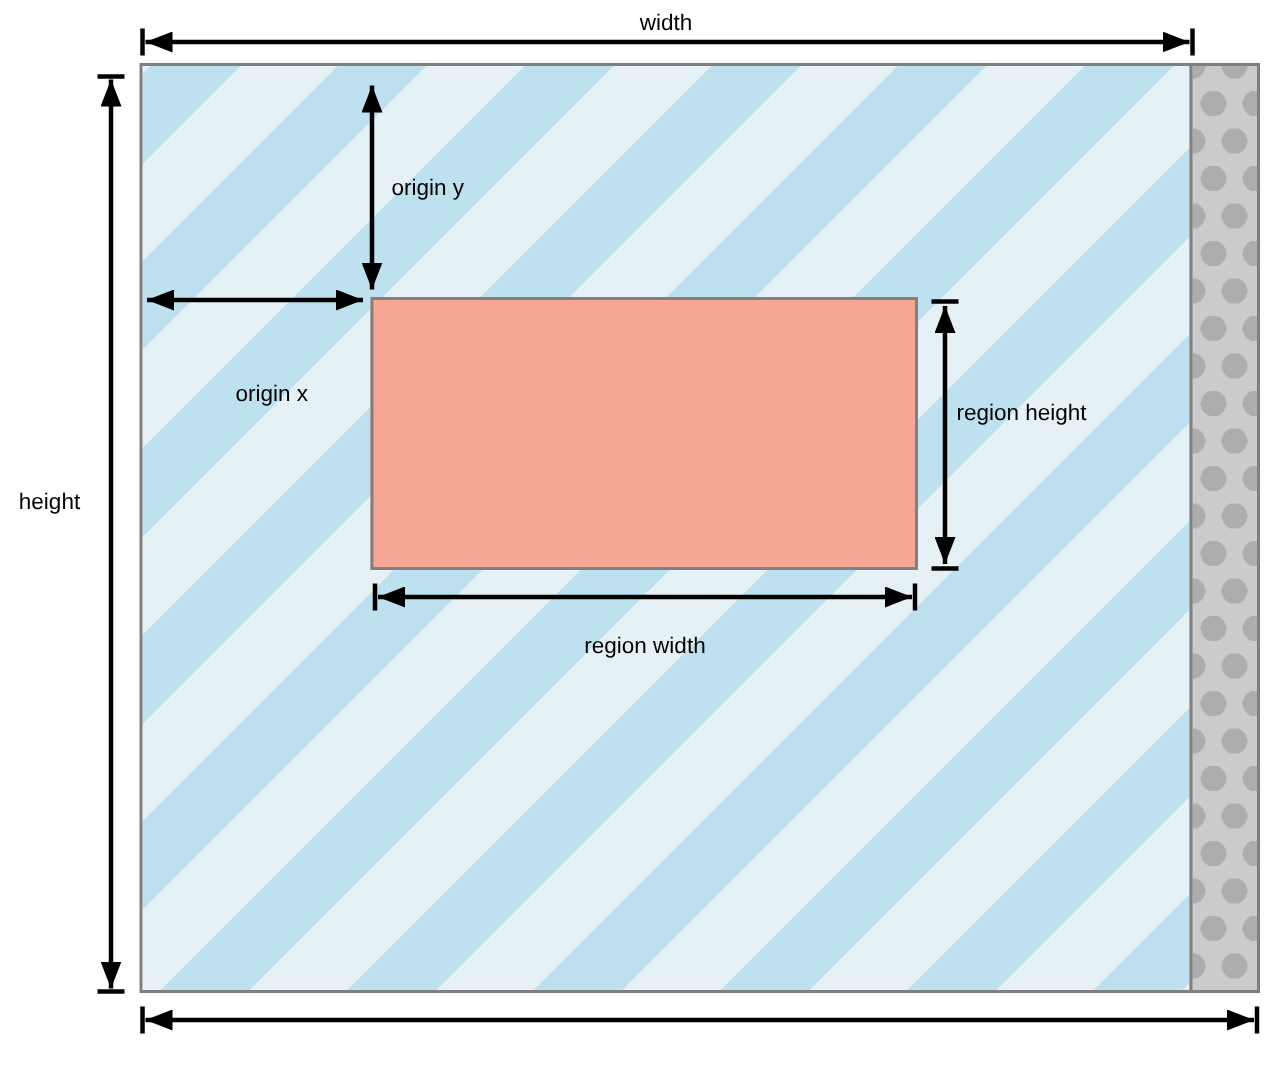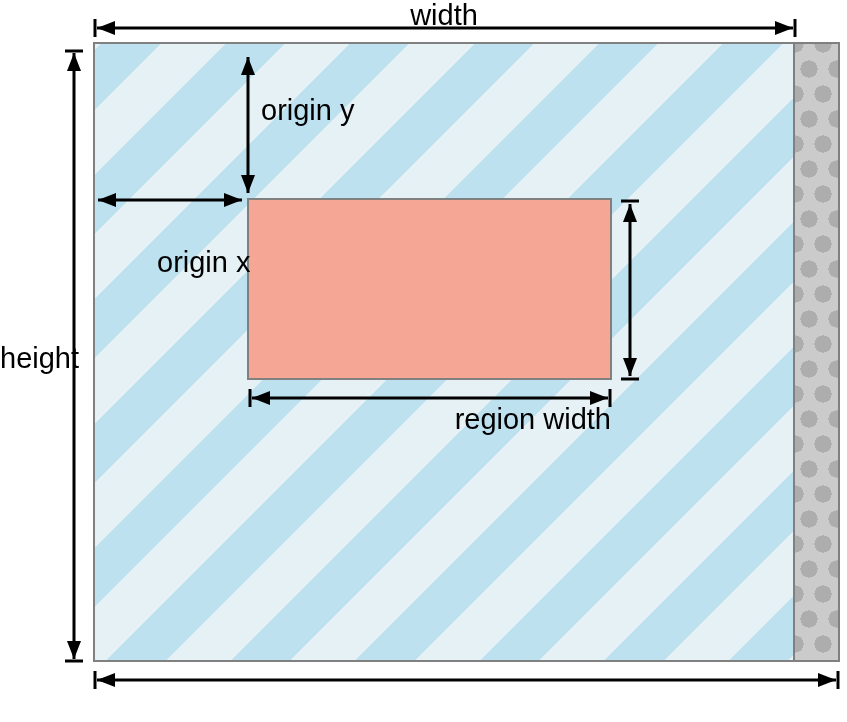--- a/index.html
+++ b/index.html
@@ -64,27 +64,27 @@
   svg.arrows line {
     stroke: #000000;
     stroke-width: 3px;
   }
   svg.arrows marker path {
     fill: #000000;
     stroke: none;
   }
   .label {
     position: absolute;
-    font-size: 29px;
+    font-size: 15px;
     line-height: 25px;
     color: #000000;
     white-space: pre-line;
   }
   .label.center { text-align: center; }
-  .label.right  { text-align: right; margin-top: 24px; }
+  .label.right  { text-align: center; }
   .label.two-line { line-height: 28px; white-space: normal; }
 </style>
 </head>
 <body>
 
 <div class="canvas">
 
   <div class="outer-rect">
     <div class="padding-strip"></div>
     <div class="region-rect"></div>
@@ -137,20 +137,21 @@
       <line x1="250" y1="389" x2="250" y2="407"></line>
       <line x1="610" y1="389" x2="610" y2="407"></line>
     </g>
   </svg>
 
   <div class="label center" style="left:93px; top:3px; width:702px;">width</div>
 
   <div class="label right" style="left:0px; top:322px; width:66px;">height</div>
 
 
-  <div class="label" style="left:261px; top:98px;">origin y</div>
+  <div class="label" style="left:261px; top:113px;">origin y</div>
 
   <div class="label" style="left:157px; top:210px;margin-top:40px;">origin x</div>
 
-  <div class="label center" style="left:249px; top:407px; width:362px;text-align:right;">region width</div>
+  <div class="label center" style="left:249px; top:418px; width:362px;">region width</div>
 
+  <div class="label center two-line" style="left:637px; top:262px; width:88px;">region height</div>
 
 </div>
 
 </body></html>

